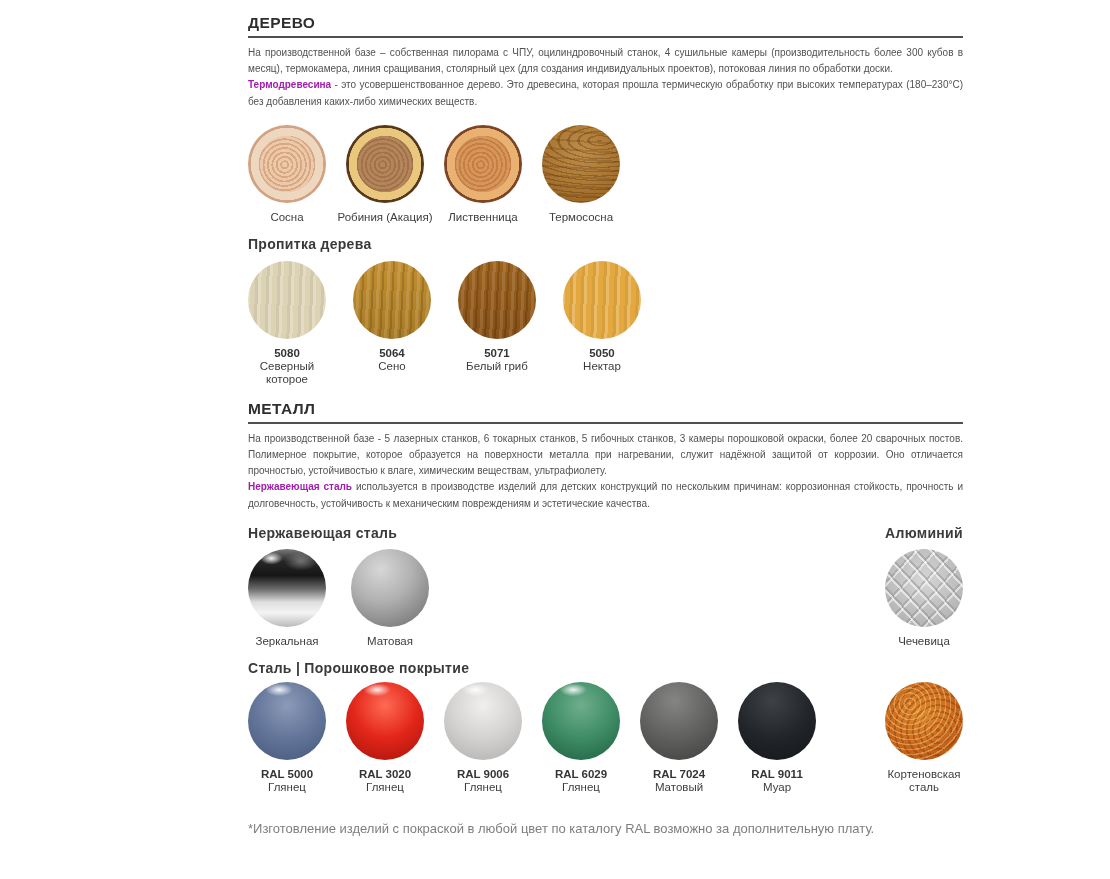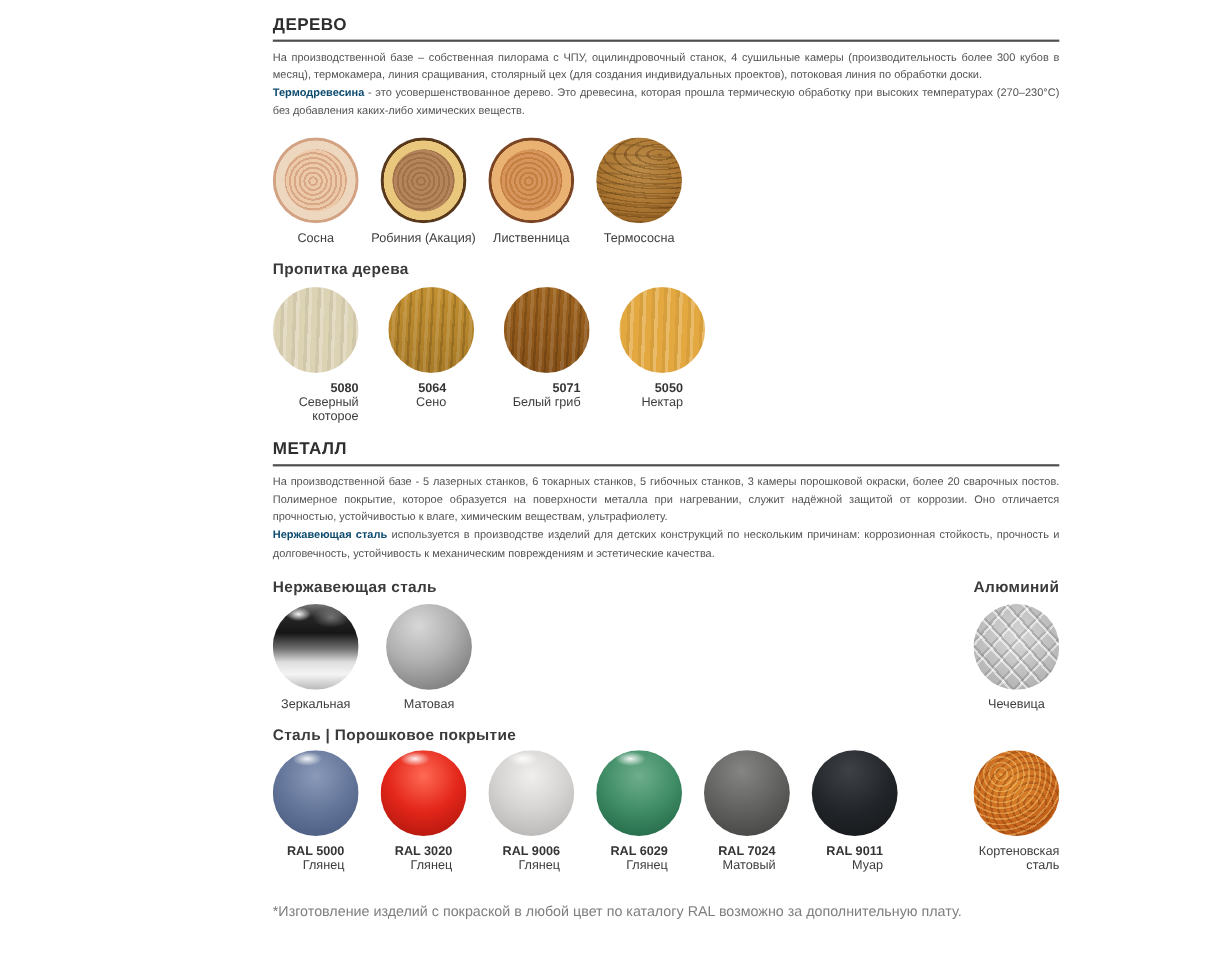--- a/index.html
+++ b/index.html
@@ -4,37 +4,37 @@
 <style>
   html,body{margin:0;padding:0;background:#ffffff;}
   .page{position:relative;width:1110px;height:879px;background:#ffffff;overflow:hidden;
         font-family:"Liberation Sans","DejaVu Sans",sans-serif;}
   .content{position:absolute;left:248px;top:0;width:715px;}
 
   .sec-title{margin:14px 0 0;padding:0 0 4px;font-size:15.5px;font-weight:700;color:#2e2e2e;
              letter-spacing:.4px;border-bottom:2px solid #4f4f4f;}
   .body-text{margin:7px 0 0;font-size:10px;line-height:16.2px;color:#525252;text-align:justify;}
   .body-text + .body-text{margin-top:0;}
-  .body-text b{color:#0c4a6e;}
+  .body-text b{color:#a21caf;}
 
   .sub-title{margin:12px 0 0;font-size:14px;font-weight:600;color:#3a3a3a;letter-spacing:.3px;}
   .head-row{display:flex;justify-content:space-between;align-items:flex-end;margin-top:13px;}
   .head-row .sub-title{margin:0;}
   .alu-box{width:78px;text-align:center;}
 
   .row{display:flex;gap:20px;}
   .wood-row{margin-top:15px;}
   .impreg-row{margin-top:9px;gap:27px;}
   .stain-row{margin-top:8px;gap:25px;}
   .powder-row{margin-top:6px;}
   .cell{width:78px;display:flex;flex-direction:column;align-items:center;flex:none;}
   .push{margin-left:auto;}
 
   .sw{width:78px;height:78px;border-radius:50%;flex:none;}
-  .lbl{margin-top:8px;font-size:11.5px;line-height:13px;color:#3d3d3d;text-align:right;}
+  .lbl{margin-top:8px;font-size:11.5px;line-height:13px;color:#3d3d3d;text-align:center;}
   .lbl .code{font-weight:700;color:#353535;}
   .nowrap{white-space:nowrap;}
 
   
   .sw-rings{background:
     radial-gradient(circle at 50% 50%, rgba(0,0,0,0) 0 28px, var(--c3) 28.5px 36px, var(--c4) 36.5px 39px),
     repeating-radial-gradient(circle at 47% 51%, var(--c1) 0 2.6px, var(--c2) 2.6px 4.4px);}
   .sw-grain-wave{background:
     repeating-radial-gradient(ellipse 110px 48px at 74% 20%, rgba(70,40,5,.30) 0 2.5px, rgba(0,0,0,0) 2.5px 10px),
     repeating-linear-gradient(184deg, rgba(60,35,8,.18) 0 2px, rgba(0,0,0,0) 2px 9px),
@@ -68,21 +68,21 @@
   .footnote{margin:27px 0 0;font-size:13px;color:#7e7e7e;}
 </style>
 </head>
 <body>
 
 <div class="page">
   <div class="content">
 
     <h2 class="sec-title">ДЕРЕВО</h2>
     <p class="body-text">На производственной базе – собственная пилорама с ЧПУ, оцилиндровочный станок, 4 сушильные камеры (производительность более 300 кубов в месяц), термокамера, линия сращивания, столярный цех (для создания индивидуальных проектов), потоковая линия по обработки доски.</p>
-    <p class="body-text"><b>Термодревесина</b><span> - это усовершенствованное дерево. Это древесина, которая прошла термическую обработку при высоких температурах (270–230°С) без добавления каких-либо химических веществ.</span></p>
+    <p class="body-text"><b>Термодревесина</b><span> - это усовершенствованное дерево. Это древесина, которая прошла термическую обработку при высоких температурах (180–230°С) без добавления каких-либо химических веществ.</span></p>
 
     <div class="row wood-row">
       <div class="cell">
         <div class="sw sw-rings" style="--c1: #ecc9a9; --c2: #d8a786; --c3: #eed7bf; --c4: #d2a282;"></div>
         <div class="lbl nowrap">Сосна</div>
       </div>
       <div class="cell">
         <div class="sw sw-rings" style="--c1: #b4845a; --c2: #a1724a; --c3: #e9c87e; --c4: #57381b;"></div>
         <div class="lbl nowrap">Робиния (Акация)</div>
       </div>

